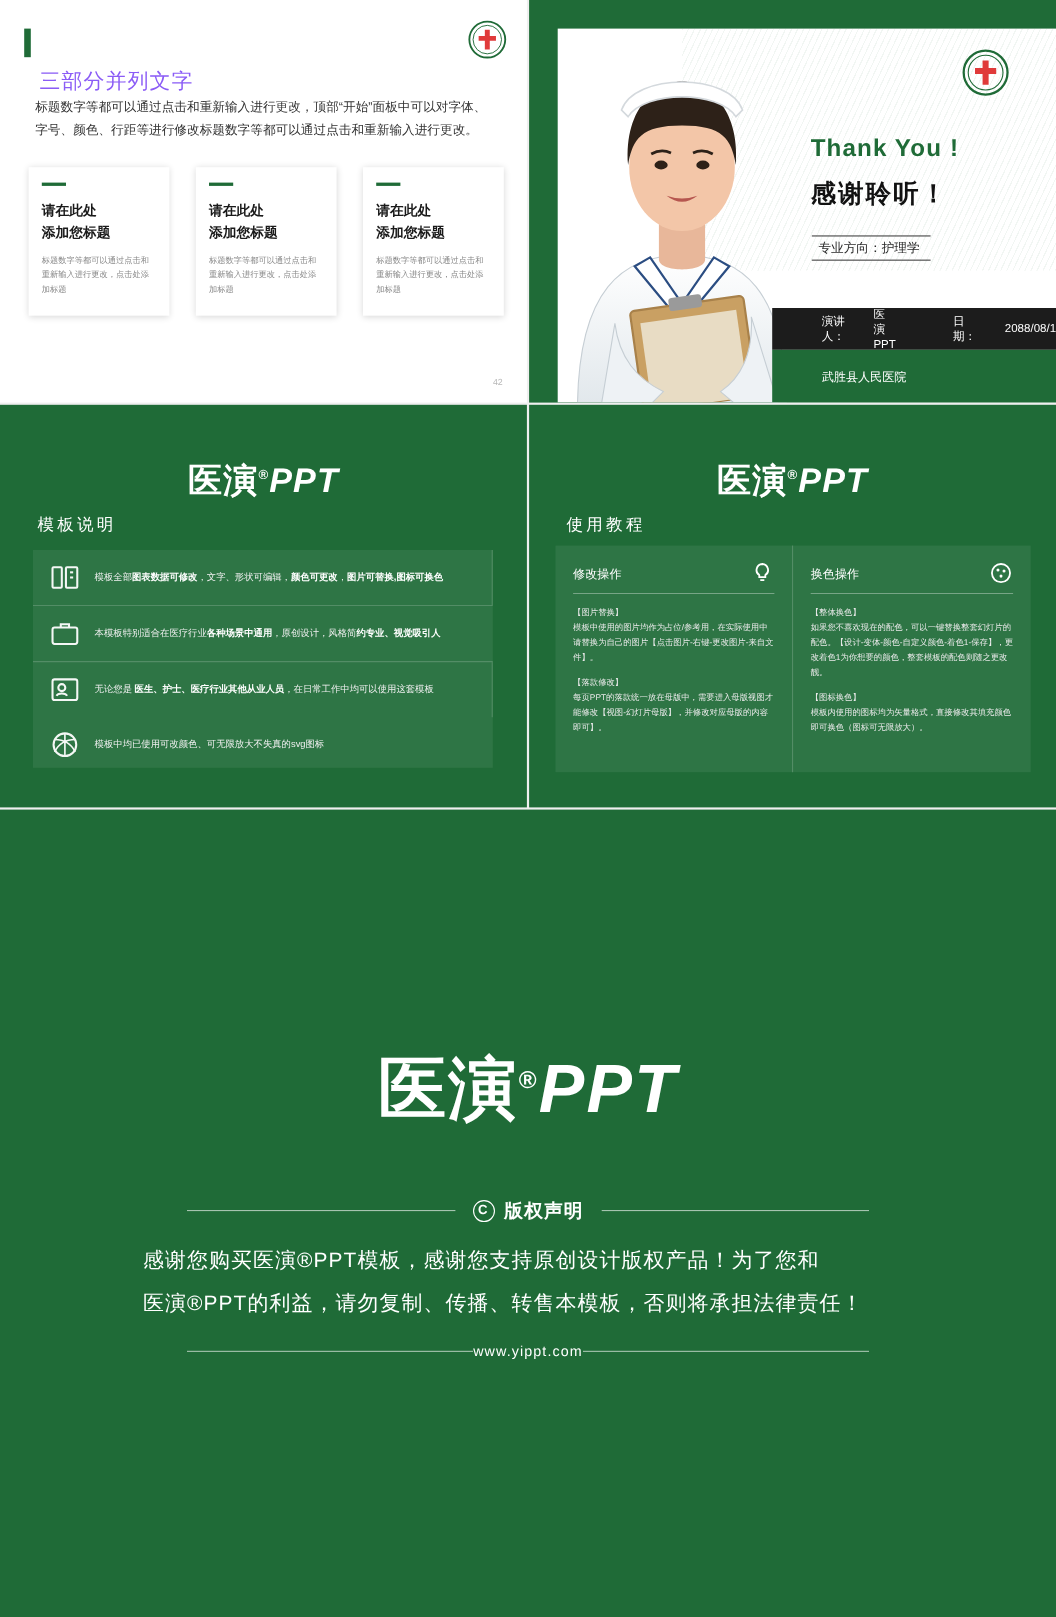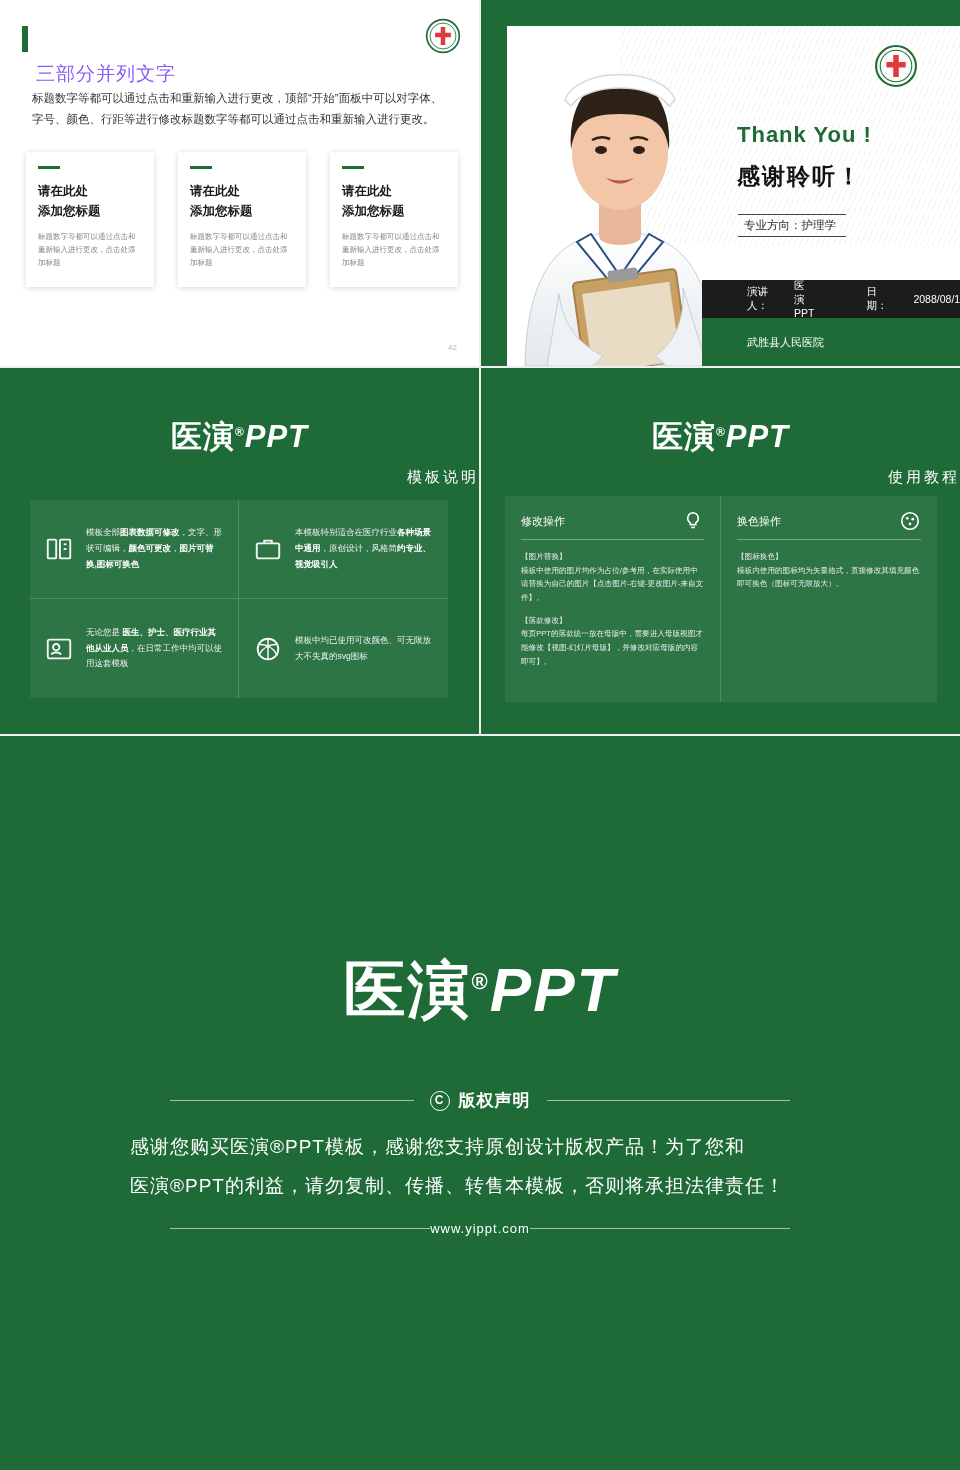--- a/index.html
+++ b/index.html
@@ -206,34 +206,34 @@
   .brand {
     text-align: center;
     padding-top: 48px;
     font-size: 31px;
     font-weight: bold;
     letter-spacing: 1px;
   }
   .brand .reg { font-size: 12px; vertical-align: super; }
   .brand .ppt { font-style: italic; letter-spacing: 1px; }
   .brand-sub {
-    text-align: right;
+    text-align: left;
     margin-top: 10px;
     font-size: 15px;
     letter-spacing: 3px;
     padding-left: 34px;
   }
 
   .s3-grid {
     position: absolute;
     left: 30px; top: 132px;
     width: 418px; height: 198px;
     background: rgba(255,255,255,0.07);
     display: grid;
-    grid-template-columns: 1fr 1fr;
+    grid-template-columns: 1fr;
     grid-template-rows: 1fr 1fr;
   }
   .s3-cell {
     display: flex;
     align-items: center;
     gap: 12px;
     padding: 10px 14px;
   }
   .s3-cell:nth-child(1), .s3-cell:nth-child(2) { border-bottom: 1px solid rgba(255,255,255,0.18); }
   .s3-cell:nth-child(1), .s3-cell:nth-child(3) { border-right: 1px solid rgba(255,255,255,0.18); }
@@ -500,20 +500,22 @@
         <div class="s4-colhead">
           <span>换色操作</span>
           <span class="line"></span>
           <svg class="s4-ico" viewBox="0 0 24 24">
             <circle cx="12" cy="12" r="9" fill="none" stroke="#fff" stroke-width="1.8"></circle>
             <circle cx="9" cy="9" r="1.5" fill="#fff"></circle>
             <circle cx="15" cy="10" r="1.5" fill="#fff"></circle>
             <circle cx="12" cy="15" r="1.5" fill="#fff"></circle>
           </svg>
         </div>
+        <div class="s4-block" style="white-space:pre-line">【整体换色】
+如果您不喜欢现在的配色，可以一键替换整套幻灯片的配色。【设计-变体-颜色-自定义颜色-着色1-保存】，更改着色1为你想要的颜色，整套模板的配色则随之更改靓。</div>
         <div class="s4-block" style="white-space:pre-line">【图标换色】
 模板内使用的图标均为矢量格式，直接修改其填充颜色即可换色（图标可无限放大）。</div>
       </div>
     </div>
   </div>
 
   <div class="slide5">
     <div class="s5-brand">
       <span>医演</span><span class="reg">®</span><span class="ppt">PPT</span>
     </div>

